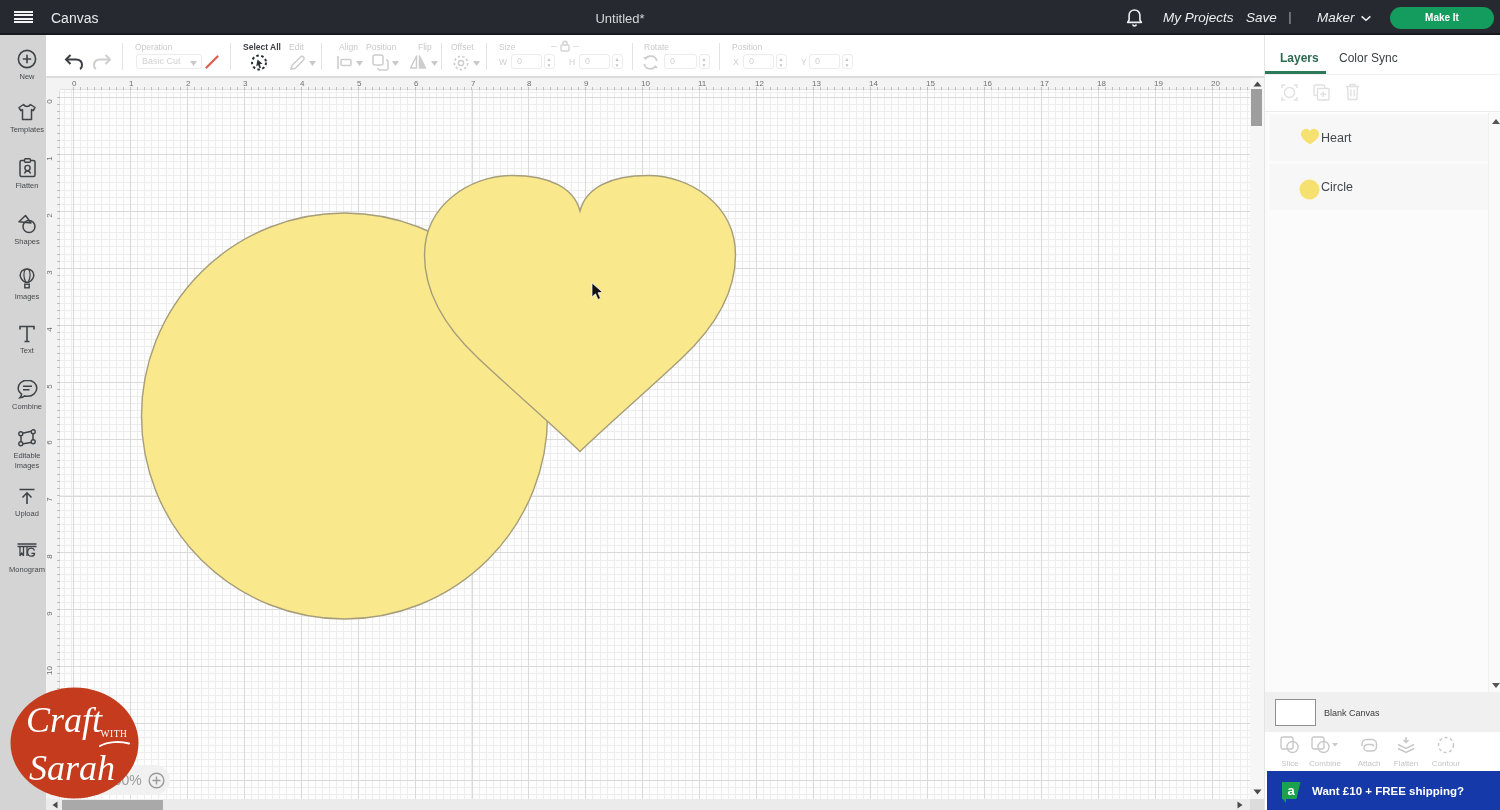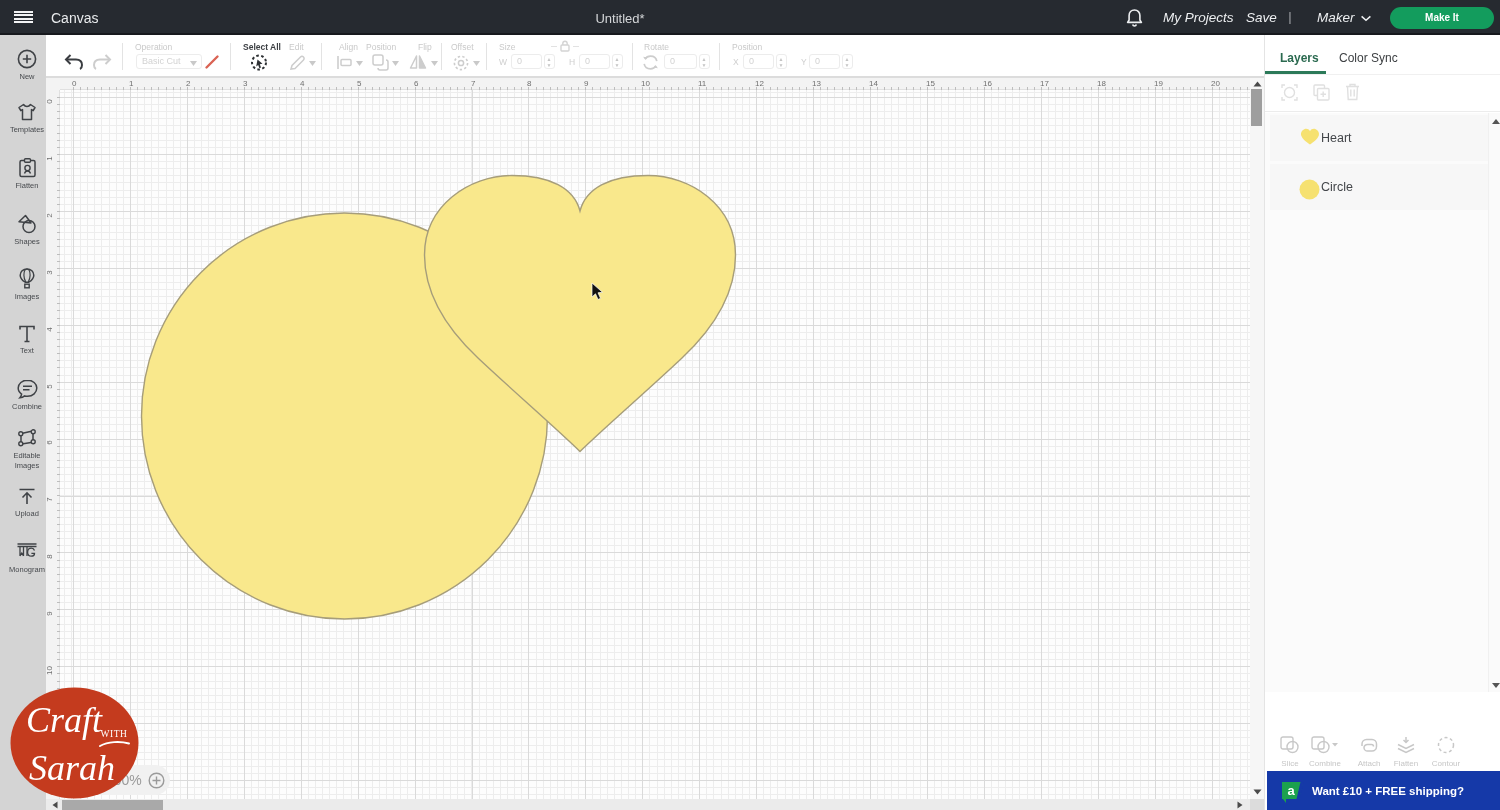--- a/index.html
+++ b/index.html
@@ -384,20 +384,24 @@
     </div>
   </div>
   <div id="listsb">
     <svg class="abs" style="left:3px;top:6px" width="8" height="5">
         <path d="M0 5 L4 0 L8 5 Z" fill="#555"></path>
       </svg>
     <svg class="abs" style="left:3px;top:570px" width="8" height="5">
         <path d="M0 0 L8 0 L4 5 Z" fill="#555"></path>
       </svg>
   </div>
+  <div id="blankrow">
+    <div class="sw"></div>
+    <div class="bc">Blank Canvas</div>
+  </div>
   <div id="actions">
     <div class="act" style="left:11px;width:28px">
       <svg width="20" height="18" viewBox="0 0 20 18">
           <g fill="none" stroke="#c8c8c8" stroke-width="1.4">
             <rect x="1" y="1" width="12" height="12" rx="2"></rect>
             <circle cx="12.5" cy="11" r="5.5"></circle>
           </g>
         </svg>
       <span class="al">Slice</span>
     </div>

